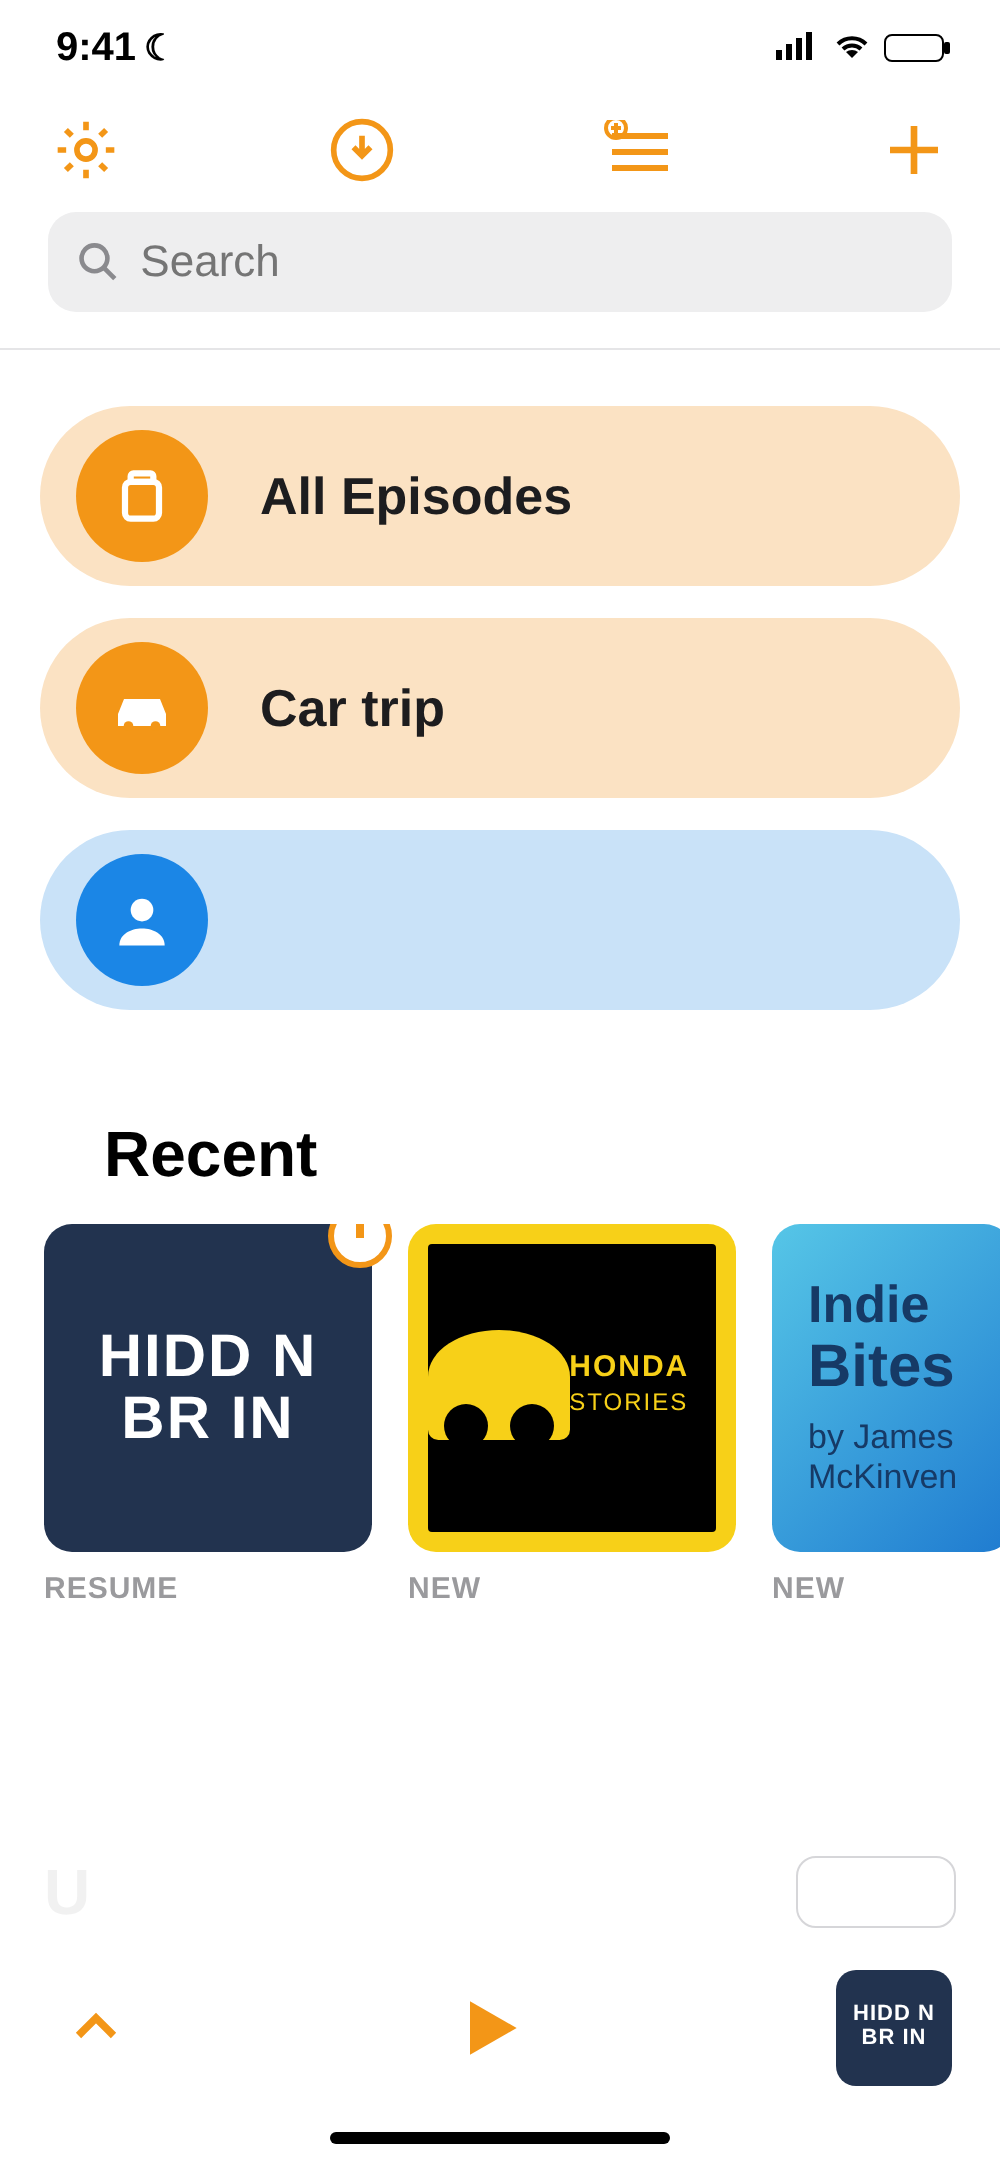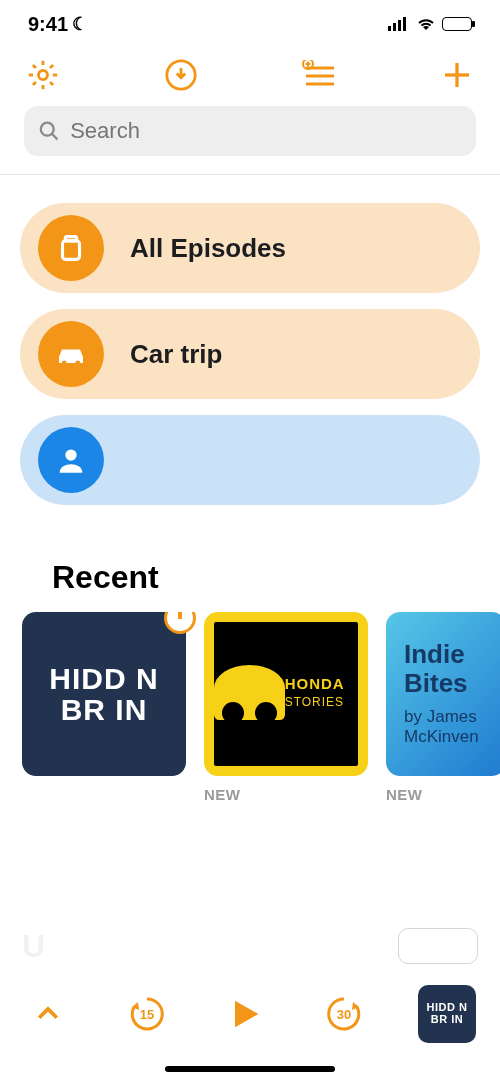--- a/index.html
+++ b/index.html
@@ -98,21 +98,21 @@
   .c2-inner { background:#000; width:100%; height:100%; border-radius:2px; display:flex; flex-direction:row; align-items:center; justify-content:flex-end; color:#f7d018; }
   .c2-car { width:120px; height:55px; background:#f7d018; border-radius:55px 55px 8px 8px / 36px 36px 8px 8px; position:relative; margin-bottom:4px;}
   .c2-car::before, .c2-car::after { content:""; position:absolute; bottom:-4px; width:22px; height:22px; background:#000; border-radius:50%;}
   .c2-car::before{ left:8px;} .c2-car::after{ right:8px;}
   .c2-txt { font-size:15px; letter-spacing:1px; padding:6px 0 10px 0;}
   .c2-txt b { font-weight:800;}
   .c2-txt span { font-weight:400; font-size:12px;}
   
   .c3 { background: linear-gradient(135deg,#56c6e7 0%, #1f7bd0 100%); color:#11335e; align-items:flex-start; padding:18px; justify-content:center;}
   .c3 .t1 { font-size:26px; font-weight:800; line-height:1.05; color:#163a66;}
-  .c3 .t2 { font-size:26px; font-weight:800; color:#163a66;}
+  .c3 .t2 { font-size:30px; font-weight:800; color:#163a66;}
   .c3 .t3 { font-size:17px; color:#163a66; margin-top:8px;}
   .card3-wrap { width: 120px; } 
   .card3-wrap .card { width: 120px; }
   
   .player {
     position:absolute; bottom:20px; left:0; right:0; height:92px;
     display:flex; align-items:center; justify-content:space-between;
     padding: 0 24px;
     background: linear-gradient(#ffffff00, #ffffff 30%);
   }
@@ -233,20 +233,21 @@
 <div class="section-title">Recent</div>
 <div class="recent-row">
   <div class="card-wrap">
     <div style="position:relative;">
       <div class="card c1">
         <div class="t1">HIDD N</div>
         <div class="t2">BR  IN</div>
       </div>
       <div class="resume-badge"></div>
     </div>
+    <div class="card-label">RESUME</div>
   </div>
   <div class="card-wrap">
     <div class="card c2">
       <div class="c2-inner">
         <div class="c2-car"></div>
         <div class="c2-txt"><b>HONDA</b> <span>STORIES</span></div>
       </div>
     </div>
     <div class="card-label">NEW</div>
   </div>
@@ -265,37 +266,23 @@
   <div class="seg"></div>
 </div>
 
 <div class="player">
   <div class="pbtn">
     <svg width="30" height="30" viewBox="0 0 24 24">
         <path d="M5 15l7-7 7 7" fill="none" stroke="#f39617" stroke-width="3"></path>
       </svg>
   </div>
   <div class="pbtn">
-    <svg width="42" height="42" viewBox="0 0 42 42">
-      <path d="M21 6 A15 15 0 1 1 8 14" fill="none" stroke="#f39617" stroke-width="3"></path>
-      <path d="M12 9 L6 14 L13 17 Z" fill="#f39617"></path>
-      <text x="21" y="26" text-anchor="middle" font-size="13" font-weight="700" fill="#f39617">15</text>
-    </svg>
-  </div>
-  <div class="pbtn">
     <svg width="40" height="40" viewBox="0 0 24 24">
         <path d="M6 4l14 8-14 8z" fill="#f39617"></path>
       </svg>
-  </div>
-  <div class="pbtn">
-    <svg width="42" height="42" viewBox="0 0 42 42">
-      <path d="M21 6 A15 15 0 1 0 34 14" fill="none" stroke="#f39617" stroke-width="3"></path>
-      <path d="M30 9 L36 14 L29 17 Z" fill="#f39617"></path>
-      <text x="21" y="26" text-anchor="middle" font-size="13" font-weight="700" fill="#f39617">30</text>
-    </svg>
   </div>
   <div class="mini-art">
     <div>HIDD N</div>
     <div>BR  IN</div>
   </div>
 </div>
 
 <div class="home-indicator"></div>
 
 </body></html>

